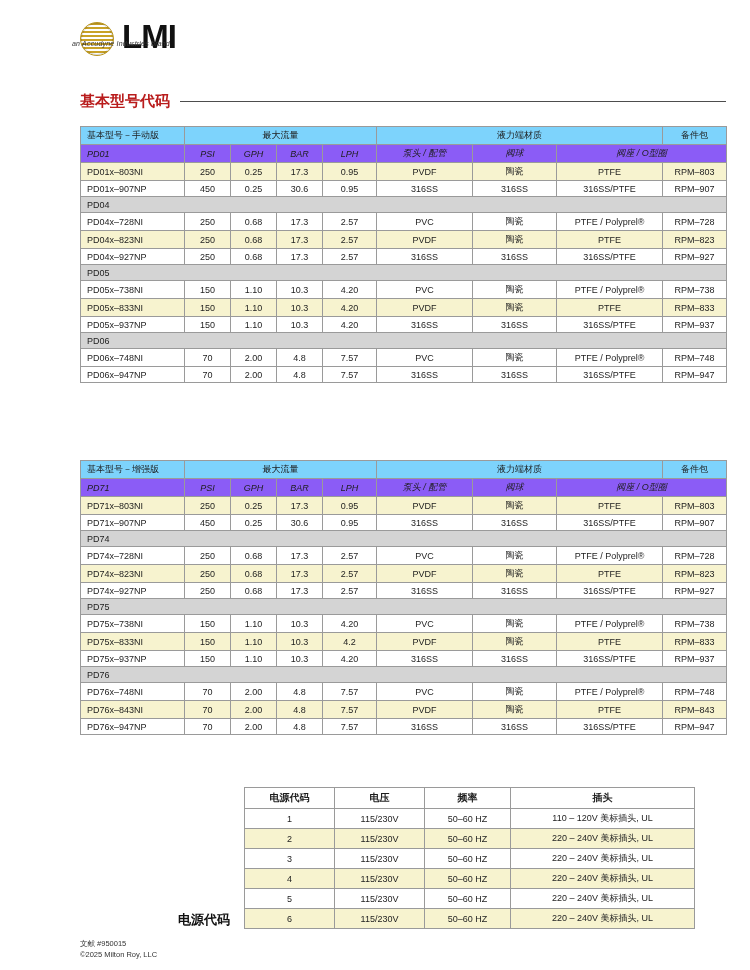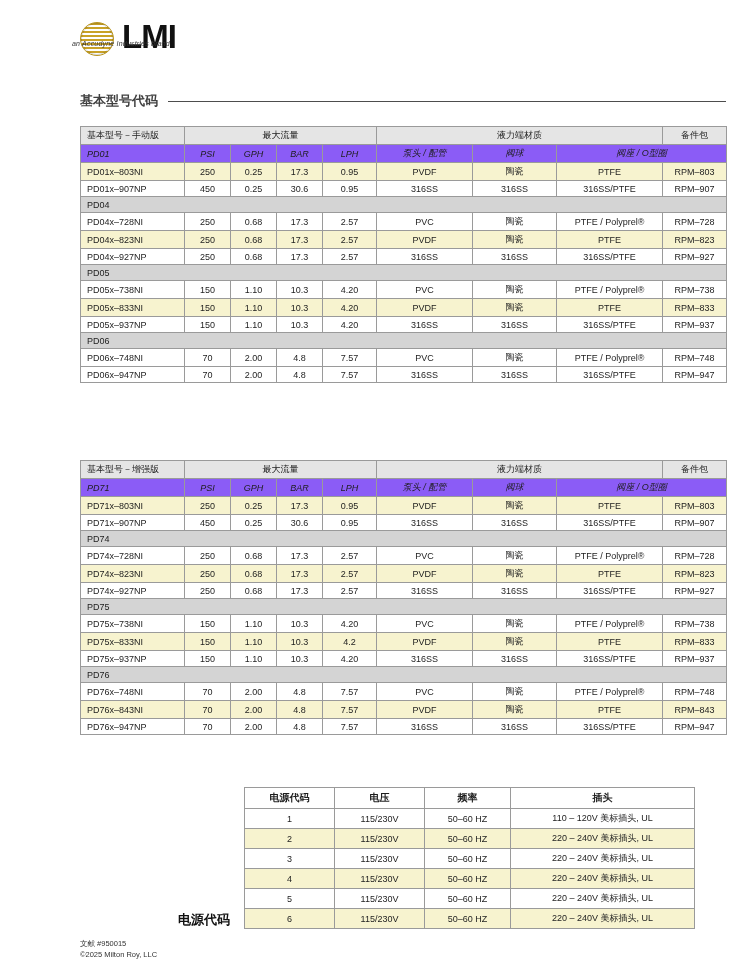--- a/index.html
+++ b/index.html
@@ -29,41 +29,41 @@
     margin-left:8px; font-size:33px; font-weight:bold; letter-spacing:-1px;
     line-height:30px; color:#111;
   }
   .logo-sub {
     position:absolute; left:44px; top:40px;
     font-size:7px; font-style:italic; color:#333; letter-spacing:.2px;
   }
 
   
   .sec-head { position:absolute; left:52px; top:92px; width:646px; display:flex; align-items:center; }
-  .sec-head .t { font-size:13px; font-weight:bold; color:#404040; white-space:nowrap; }
+  .sec-head .t { font-size:15px; font-weight:bold; color:#b91c1c; white-space:nowrap; }
   .sec-head .rule { flex:1; height:1px; background:#4d4d4d; margin-left:10px; }
 
   
   table.grid {
     border-collapse: collapse;
     font-size:9px;
     width:646px;
     table-layout: fixed;
   }
   table.grid td, table.grid th {
     border:1px solid #9a9a9a;
     padding:2px 3px;
     text-align:center;
     height:16px;
     font-weight:normal;
     color:#1d1d1d;
     white-space:nowrap;
     overflow:hidden;
   }
-  .hdr-dark td { background:#e5e5e5; color:#ffffff; font-weight:bold; font-size:9px; }
+  .hdr-dark td { background:#7dd3fc; color:#ffffff; font-weight:bold; font-size:9px; }
   .hdr-sub td { background:#8b5cf6; font-weight:bold;font-style:italic; }
   .grp td { background:#d4d4d4; font-weight:bold; text-align:left; padding-left:6px; }
   .row-hl td { background:#f7f3cf; }
   .lft { text-align:left !important; padding-left:6px !important; }
 
   .tbl1-wrap { position:absolute; left:52px; top:126px; }
   .tbl2-wrap { position:absolute; left:52px; top:460px; }
 
   
   .power-wrap { position:absolute; left:150px; top:787px; display:flex; align-items:flex-end; }

